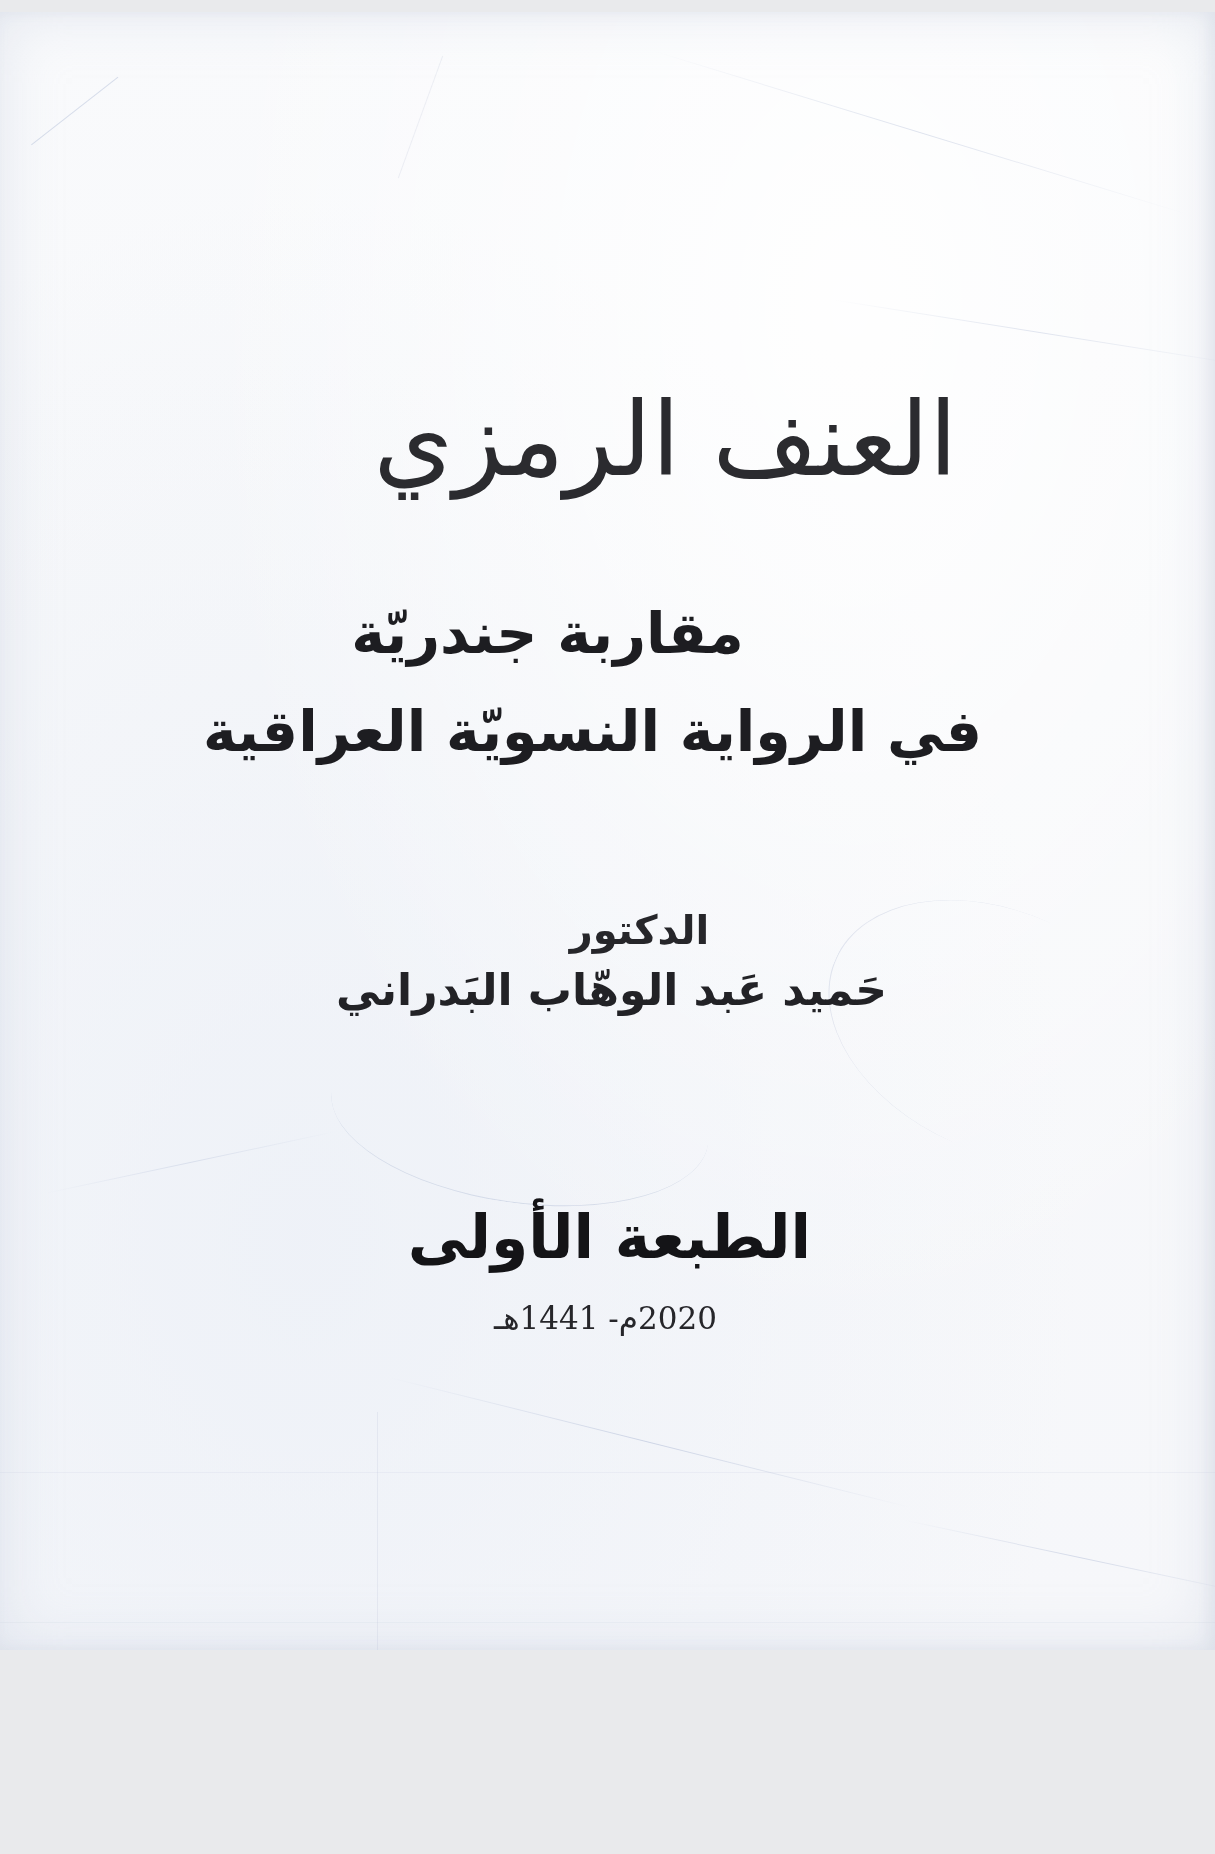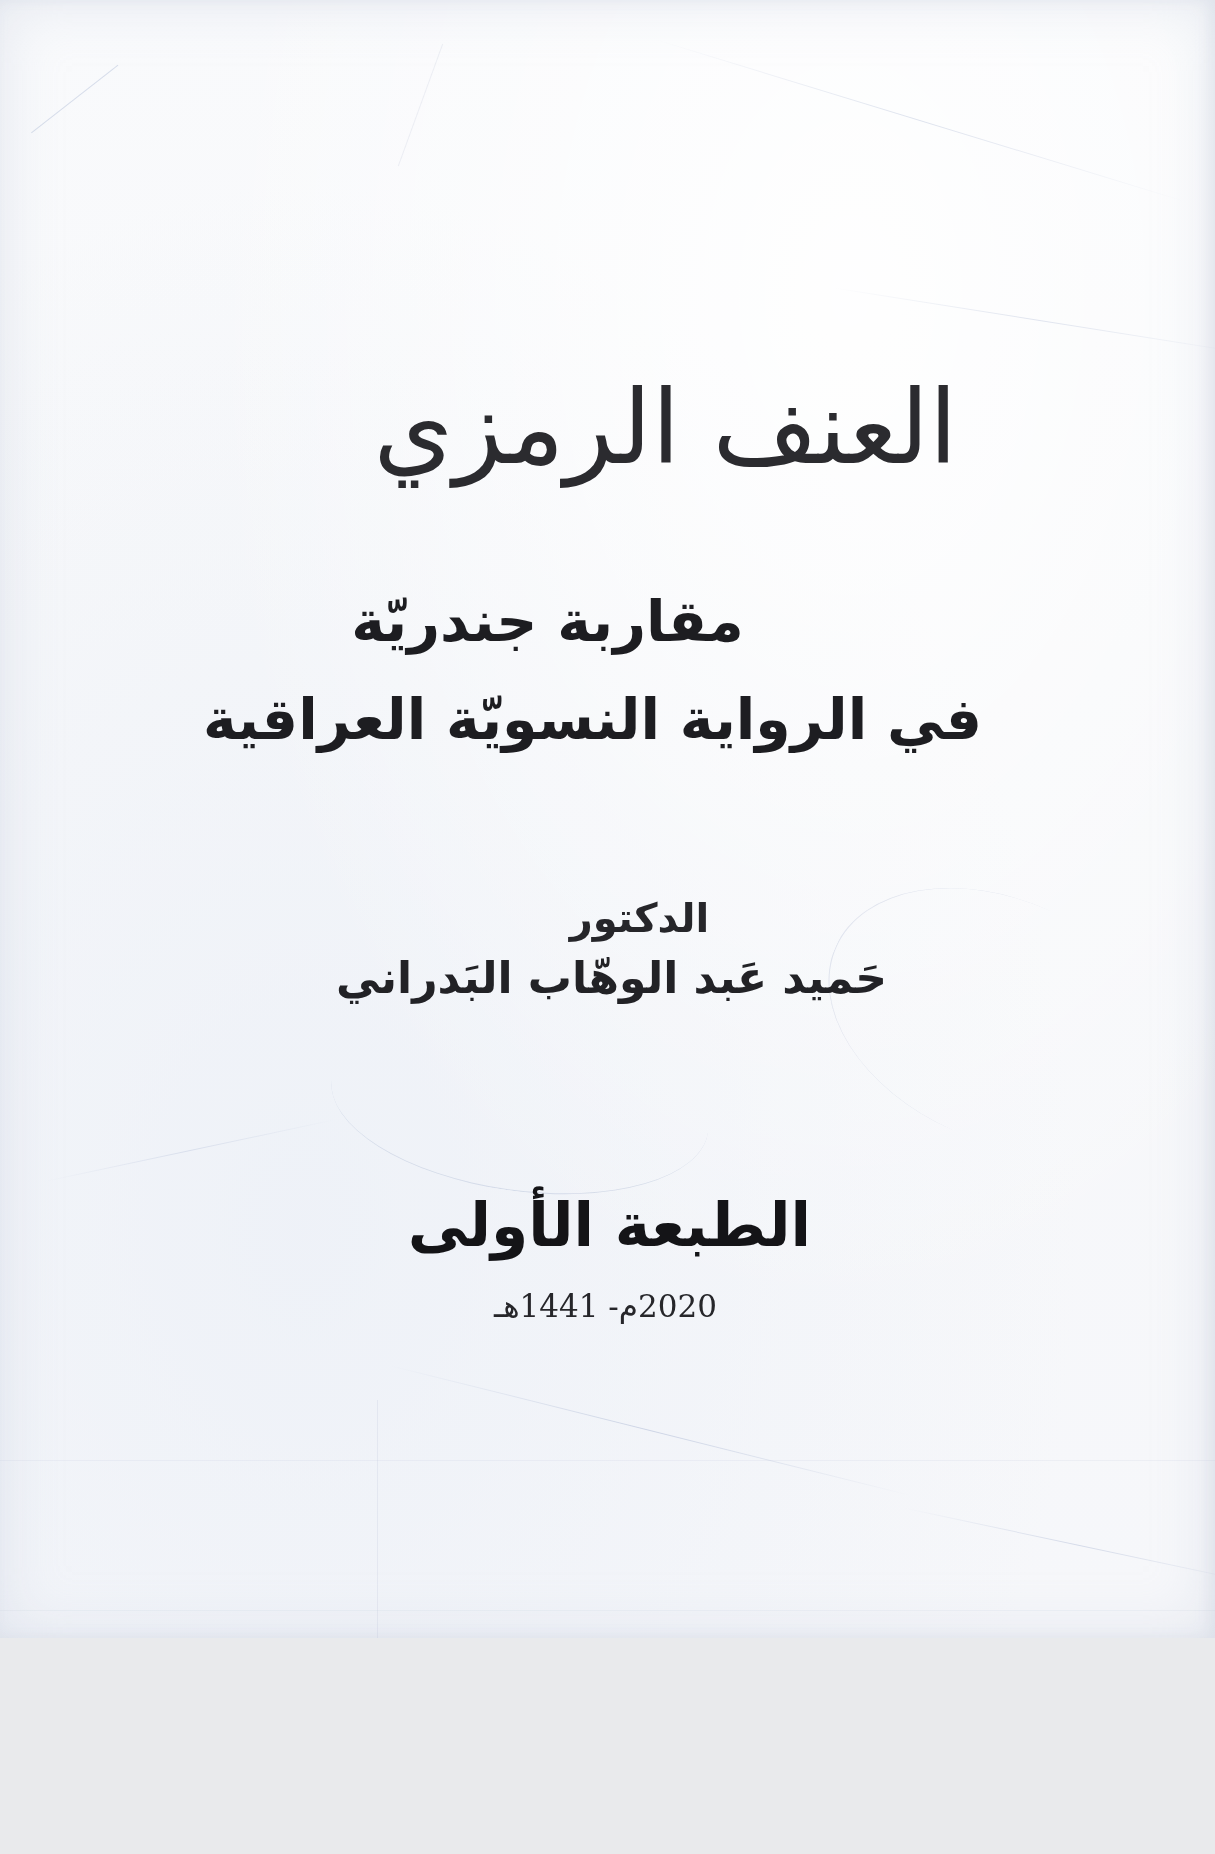--- a/index.html
+++ b/index.html
@@ -1,19 +1,19 @@
 <!DOCTYPE html>
 <html lang="ar" dir="rtl"><head>
 <meta charset="utf-8">
 <style>
   html,body{margin:0;padding:0;background:#e9eaec;}
   .page{
     position:relative;
     width:1215px;height:1638px;
-    margin:0 auto;
+    margin:12px auto;
     background:
       radial-gradient(ellipse at 70% 18%, rgba(255,255,255,.9), rgba(255,255,255,0) 55%),
       radial-gradient(ellipse at 25% 75%, rgba(236,240,247,.8), rgba(236,240,247,0) 60%),
       linear-gradient(180deg,#f9fafc 0%,#f7f8fa 40%,#f6f7fa 100%);
     overflow:hidden;
     font-family:"DejaVu Sans", sans-serif;
     color:#232327;
     box-shadow:inset 0 0 60px rgba(190,198,214,.35), inset -6px 0 14px rgba(190,198,214,.25);
   }
   .row{position:absolute;left:0;right:0;text-align:center;white-space:nowrap;}

